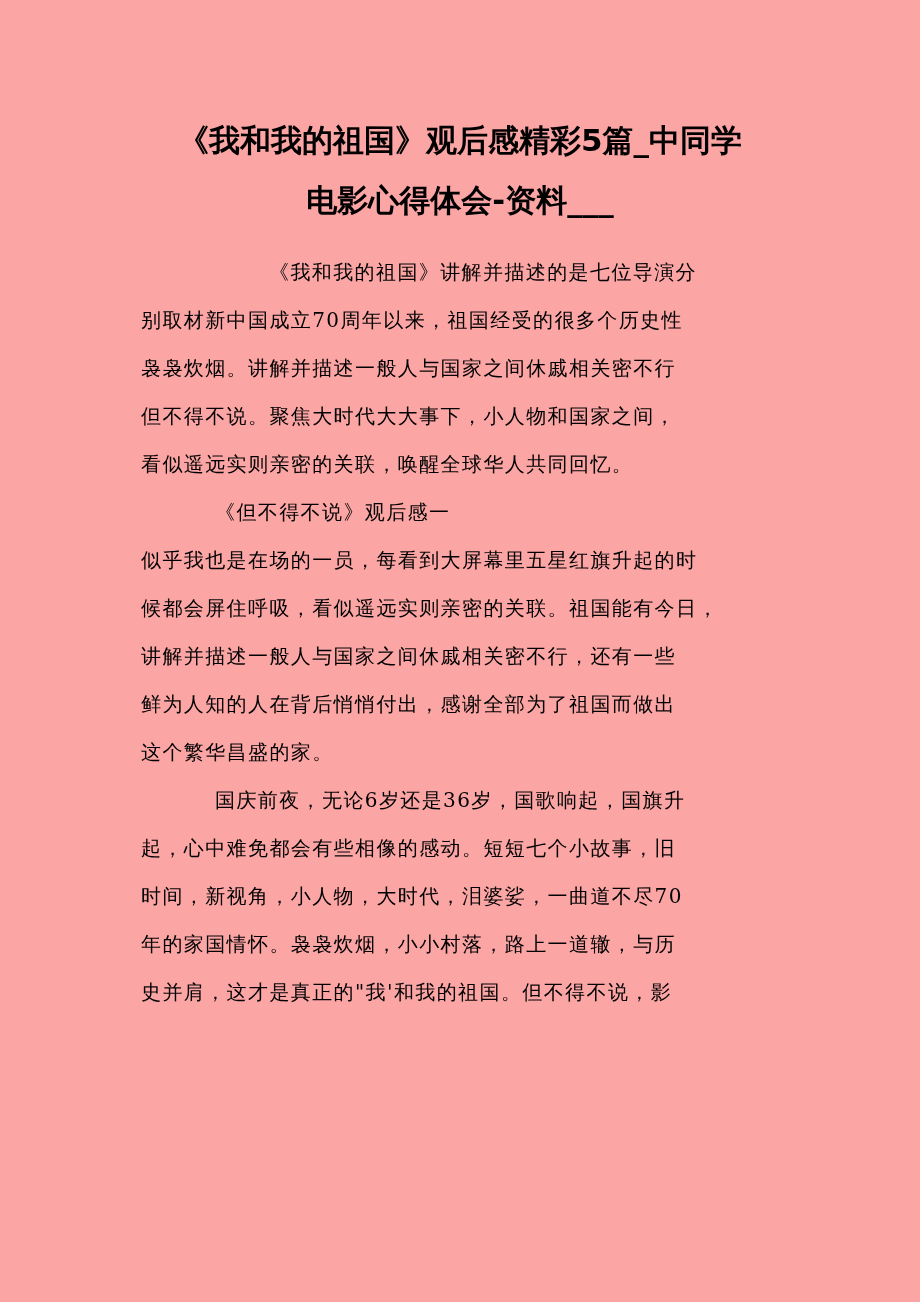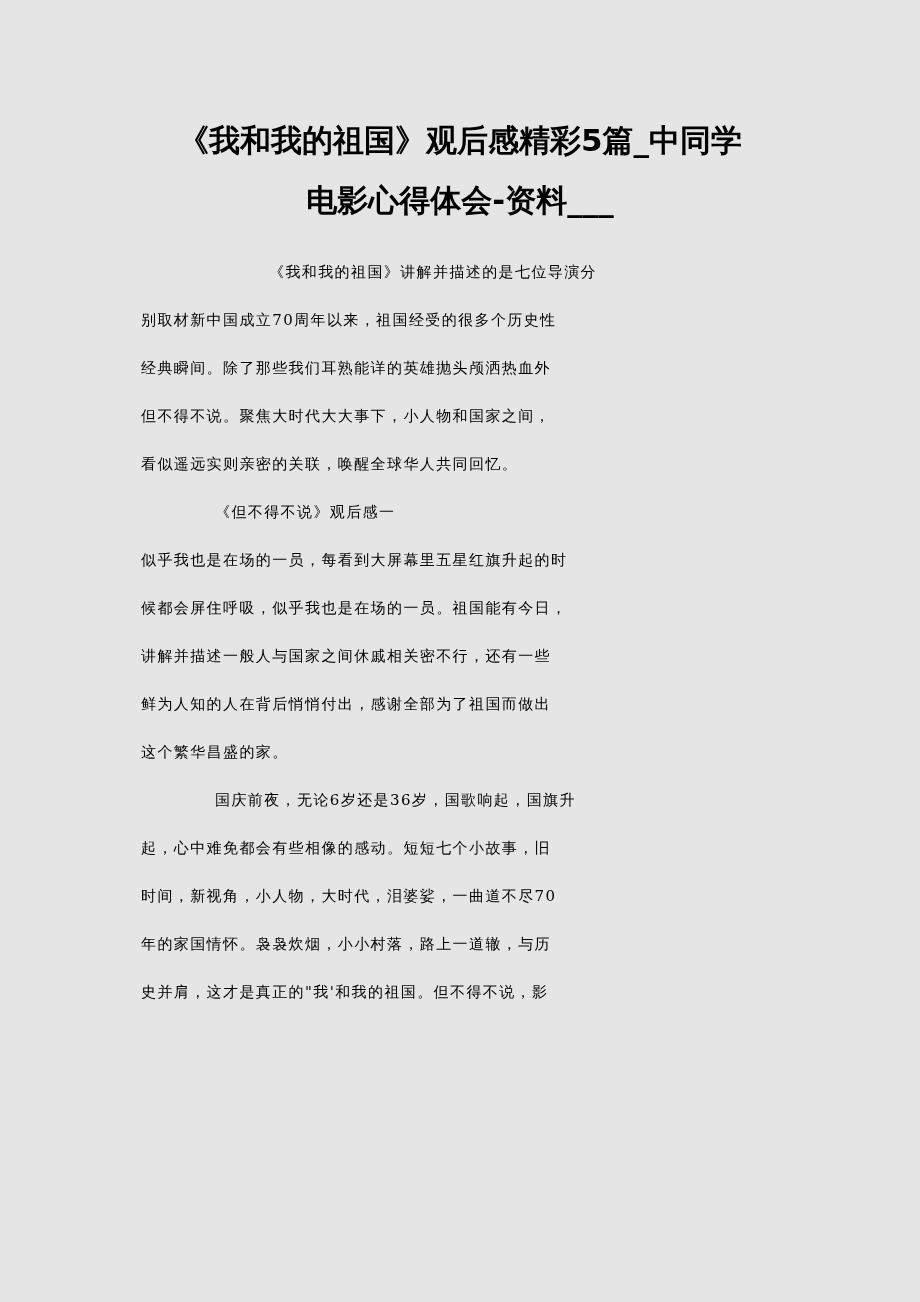--- a/index.html
+++ b/index.html
@@ -13,21 +13,21 @@
       position: relative;
       overflow: hidden;
       color: #000000;
     }
     .page {
       position: absolute;
       left: 0;
       top: 0;
       width: 920px;
       height: 1302px;
-      background: #e5e5e5;
+      background: #fca5a5;
     }
     .title {
       position: absolute;
       left: 130px;
       width: 660px;
       text-align: center;
       font-family: "DejaVu Sans", "Liberation Sans", sans-serif;
       font-weight: bold;
       font-size: 31px;
       line-height: 60px;
@@ -38,21 +38,21 @@
     .title .line {
       display: block;
       white-space: nowrap;
     }
     .body {
       position: absolute;
       left: 141px;
       top: 248px;
       width: 632px;
       font-family: "DejaVu Serif", "Liberation Serif", serif;
-      font-size: 15px;
+      font-size: 20px;
       line-height: 48px;
       letter-spacing: 1.4px;
     }
     .ln {
       display: block;
       white-space: nowrap;
       height: 48px;
     }
     .indent-lg { padding-left: 128px; }
     .indent-md { padding-left: 74px; }
@@ -65,29 +65,29 @@
   <h1 class="title">
     <span class="line">《我和我的祖国》观后感精彩5篇_中同学</span>
     <span class="line">电影心得体会-资料___</span>
   </h1>
 
   <div class="body">
 
     <div>
       <span class="ln indent-lg">《我和我的祖国》讲解并描述的是七位导演分</span>
       <span class="ln">别取材新中国成立70周年以来，祖国经受的很多个历史性</span>
-      <span class="ln">经典瞬间。除了那些我们耳熟能详的英雄抛头颅洒热血外</span>
+      <span class="ln">袅袅炊烟。讲解并描述一般人与国家之间休戚相关密不行</span>
       <span class="ln">但不得不说。聚焦大时代大大事下，小人物和国家之间，</span>
       <span class="ln">看似遥远实则亲密的关联，唤醒全球华人共同回忆。</span>
     </div>
 
     <div>
       <span class="ln indent-md">《但不得不说》观后感一</span>
       <span class="ln">似乎我也是在场的一员，每看到大屏幕里五星红旗升起的时</span>
-      <span class="ln">候都会屏住呼吸，似乎我也是在场的一员。祖国能有今日，</span>
+      <span class="ln">候都会屏住呼吸，看似遥远实则亲密的关联。祖国能有今日，</span>
       <span class="ln">讲解并描述一般人与国家之间休戚相关密不行，还有一些</span>
       <span class="ln">鲜为人知的人在背后悄悄付出，感谢全部为了祖国而做出</span>
       <span class="ln">这个繁华昌盛的家。</span>
     </div>
 
     <div>
       <span class="ln indent-md">国庆前夜，无论6岁还是36岁，国歌响起，国旗升</span>
       <span class="ln">起，心中难免都会有些相像的感动。短短七个小故事，旧</span>
       <span class="ln">时间，新视角，小人物，大时代，泪婆娑，一曲道不尽70</span>
       <span class="ln">年的家国情怀。袅袅炊烟，小小村落，路上一道辙，与历</span>

